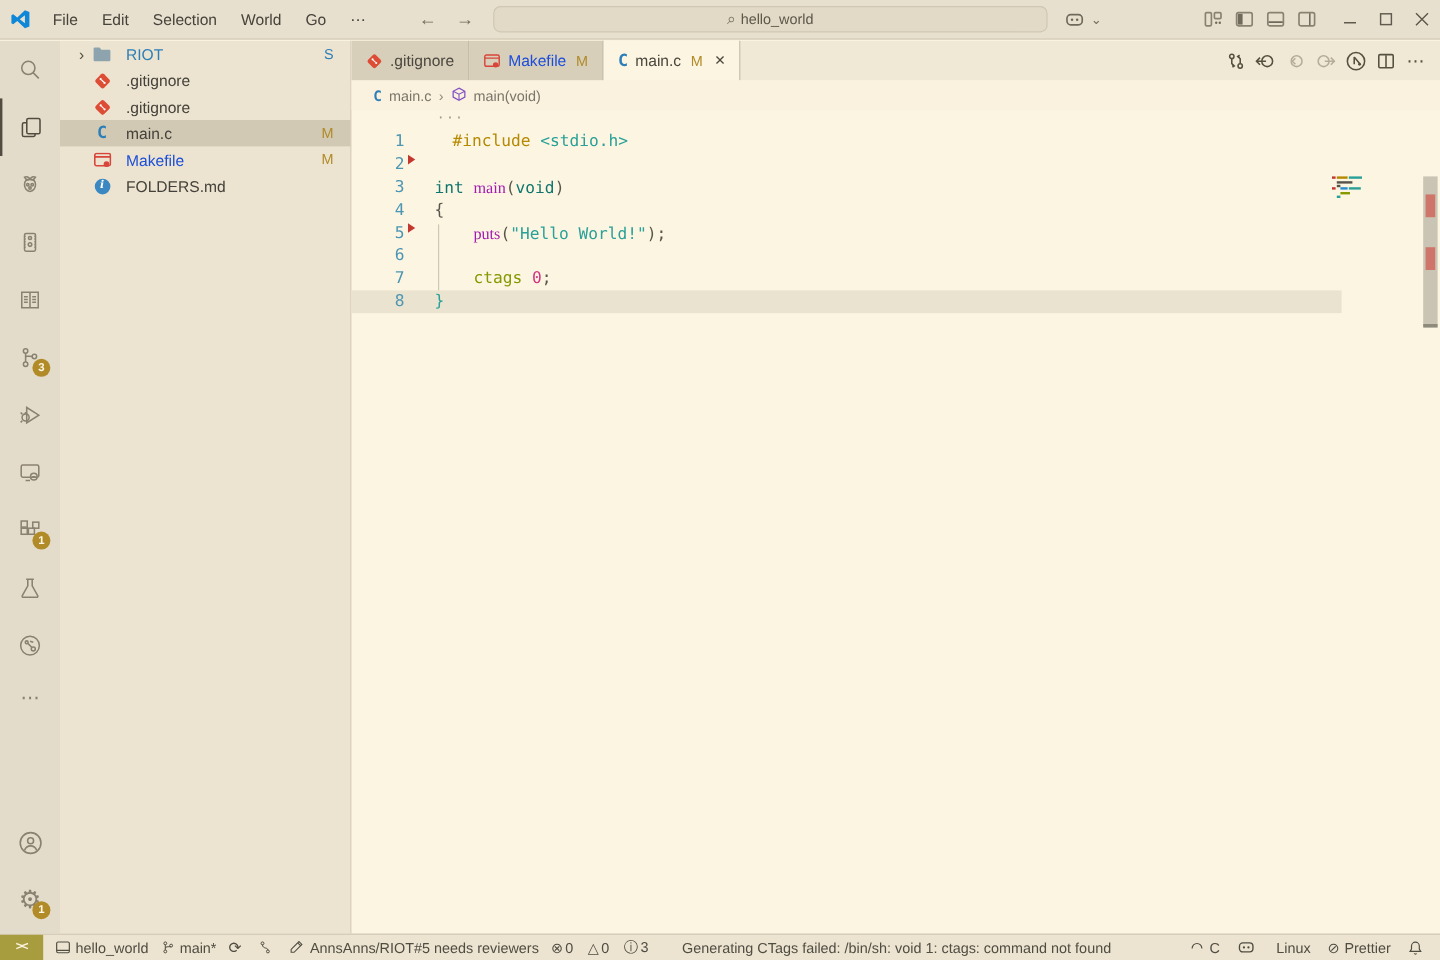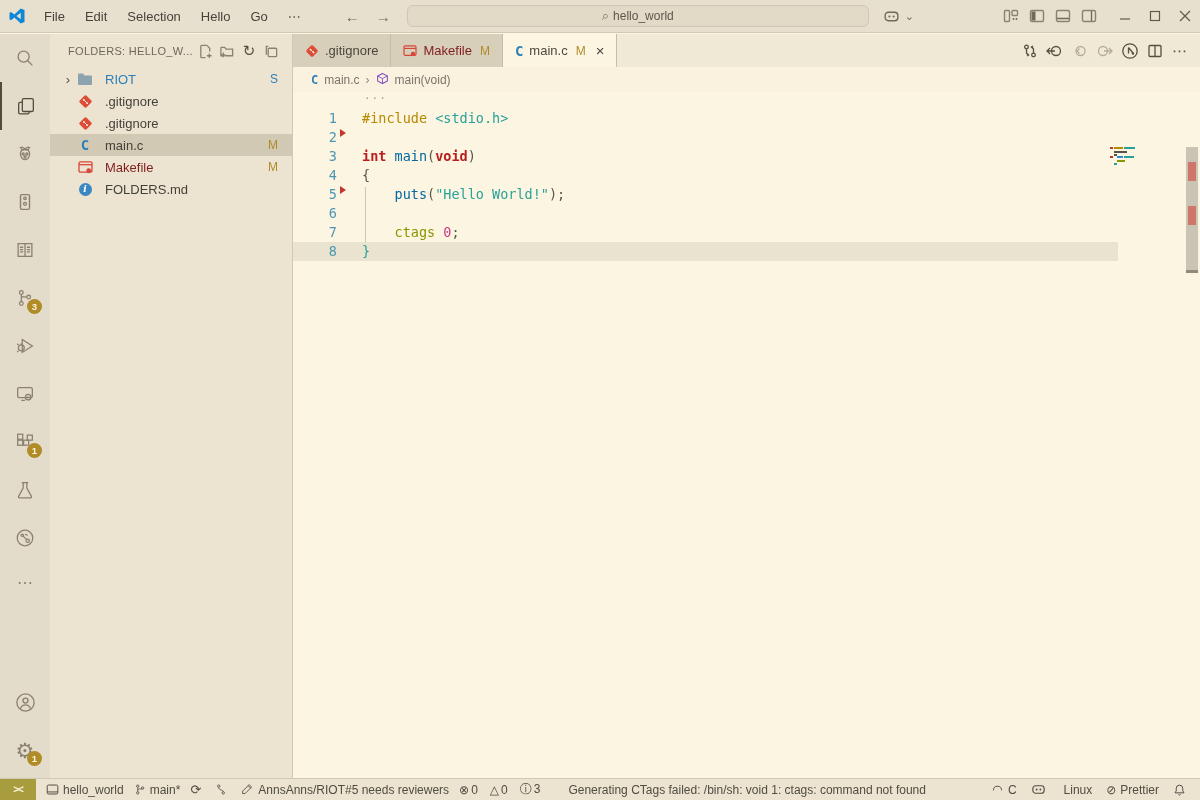--- a/index.html
+++ b/index.html
@@ -41,21 +41,21 @@
   .tree-row { height:22px; display:flex; align-items:center; padding-right:14px; color:#44413a; }
   .tree-row.selected { background:#d2c9b4; }
   .tree-chevron { width:16px; margin-left:10px; text-align:center; color:#55503f; font-size:13px; }
   .tree-icon { width:18px; margin-left:0; display:flex; justify-content:center; align-items:center; }
   .tree-row .file-pad { width:26px; }
   .tree-label { margin-left:11px; flex:1; white-space:nowrap; overflow:hidden; }
   .tree-badge { font-size:12px; margin-left:6px; }
   .badge-blue { color:#2d7fb8; }
   .badge-gold { color:#b08b28; }
   .label-blue { color:#2d7fb8; }
-  .label-gold { color:#7f1d1d; }
+  .label-gold { color:#1d4ed8; }
   .c-letter { font-family:"DejaVu Sans Mono",monospace; font-weight:bold; color:#2d7fb8; font-size:14px; }
   .info-circle { width:13px; height:13px; border-radius:50%; background:#3a87c2; color:#fff; font-size:9px; font-weight:bold;
     display:flex; align-items:center; justify-content:center; font-family:"DejaVu Serif",serif; font-style:italic; }
 
   
   #editor-col { flex:1; display:flex; flex-direction:column; background:#fcf5e2; position:relative; }
   #tabbar { height:33px; background:#f0e9d6; display:flex; align-items:stretch; }
   .tab { display:flex; align-items:center; padding:0 12px; font-size:13px; color:#4a473e;
     background:#d8cfbb; border-right:1px solid #c6bda9; }
   .tab.active { background:#fcf5e2; border-right:1px solid #c6bda9; }
@@ -73,24 +73,24 @@
 
   
   #code-area { position:relative; flex:1; font-family:"DejaVu Sans Mono",monospace; font-size:13.5px; }
   #fold-row { height:17px; padding-left:71px; color:#a39b87; font-size:11px; letter-spacing:1px; }
   .cl { height:19px; line-height:19px; white-space:pre; position:relative; }
   .cl .gut { position:absolute; left:0; width:44px; text-align:right; color:#4d96b3; }
   .cl .txt { position:absolute; left:69px; }
   .cl.cur::before { content:""; position:absolute; left:0; top:0; width:825px; height:19px; background:#e9e3cf; }
   .cl .gmark { position:absolute; left:47px; top:1px; width:0; height:0;
     border-left:6px solid #c4372e; border-top:4px solid transparent; border-bottom:4px solid transparent; }
-  .tk-p { color:#b58900; }
+  .tk-p { color:#b58900;margin-left:15px; }
   .tk-s { color:#2aa198; }
-  .tk-t { color:#b91c1c; font-weight:bold; }
-  .tk-f { color:#0369a1; }
+  .tk-t { color:#0f766e; font-weight:normal; }
+  .tk-f { color:#a21caf;font-family:Liberation Serif, serif; }
   .tk-k { color:#859900; }
   .tk-n { color:#d33682; }
   .tk-x { color:#57564b; }
   .tk-b { color:#2aa198; }
   .tk-w { color:#57564b; }
   #indent-guide { position:absolute; left:72px; top:95px; width:1px; height:55px; background:#cfc7b2; }
 
   
   #minimap { position:absolute; top:55px; right:56px; width:30px; height:18px; }
   .mm-row { position:absolute; height:2px; }
@@ -116,21 +116,21 @@
 
 <div id="titlebar">
   <span style="width:34px;display:flex;justify-content:center;">
     <svg width="18" height="18" viewBox="0 0 24 24">
         <path fill="#0f87d8" d="M17 2 8.5 10 4 6.5 2 7.5v9L4 17.5 8.5 14 17 22l5-2V4z M17 7.6v8.8L11.3 12z"></path>
       </svg>
   </span>
   <span class="menu-item">File</span>
   <span class="menu-item">Edit</span>
   <span class="menu-item">Selection</span>
-  <span class="menu-item">Hello</span>
+  <span class="menu-item">World</span>
   <span class="menu-item">Go</span>
   <span class="menu-item">⋯</span>
   <span class="nav-arrow" style="margin-left:26px;">←</span>
   <span class="nav-arrow">→</span>
   <div id="searchbox">
     <span class="mag">⌕</span>
     <span>hello_world</span>
   </div>
   <span class="tb-icon" style="margin-left:10px;">
     <svg width="17" height="17" viewBox="0 0 16 16">
@@ -282,44 +282,20 @@
           </svg>
       </div>
       <div class="act-item">
         <span class="gear-glyph">⚙</span>
         <span class="act-badge">1</span>
       </div>
     </div>
   </div>
 
   <div id="sidebar">
-    <div id="sb-header">
-      <span id="sb-title">FOLDERS: HELLO_W...</span>
-      <span class="sb-action">
-        <svg width="15" height="15" viewBox="0 0 16 16">
-            <path d="M9.5 1.5H4a1 1 0 0 0-1 1v11a1 1 0 0 0 1 1h4" class="svgi"></path>
-            <path d="M9.5 1.5 12.5 4.5V8" class="svgi"></path>
-            <path d="M12 10v5M9.5 12.5h5" class="svgi"></path>
-          </svg>
-      </span>
-      <span class="sb-action">
-        <svg width="16" height="15" viewBox="0 0 16 16">
-            <path d="M1.5 3.5h4l1.5 2h7v7h-8" class="svgi"></path>
-            <path d="M1.5 3.5v9h4" class="svgi"></path>
-            <path d="M4 10v5M1.5 12.5h5" class="svgi" transform="translate(0,-1)"></path>
-          </svg>
-      </span>
-      <span class="sb-action" style="font-size:15px;">↻</span>
-      <span class="sb-action">
-        <svg width="15" height="15" viewBox="0 0 16 16">
-            <rect x="4.5" y="4.5" width="9" height="9" rx="1" class="svgi"></rect>
-            <path d="M4.5 2.5h-2v9" class="svgi"></path>
-          </svg>
-      </span>
-    </div>
 
     <div class="tree-row">
       <span class="tree-chevron">›</span>
       <span class="tree-icon">
         <svg width="16" height="14" viewBox="0 0 16 14">
             <path d="M1 2.5a1 1 0 0 1 1-1h4l1.5 2H14a1 1 0 0 1 1 1V12a1 1 0 0 1-1 1H2a1 1 0 0 1-1-1z" fill="#8da3ad"></path>
           </svg>
       </span>
       <span class="tree-label label-blue">RIOT</span>
       <span class="tree-badge badge-blue">S</span>

